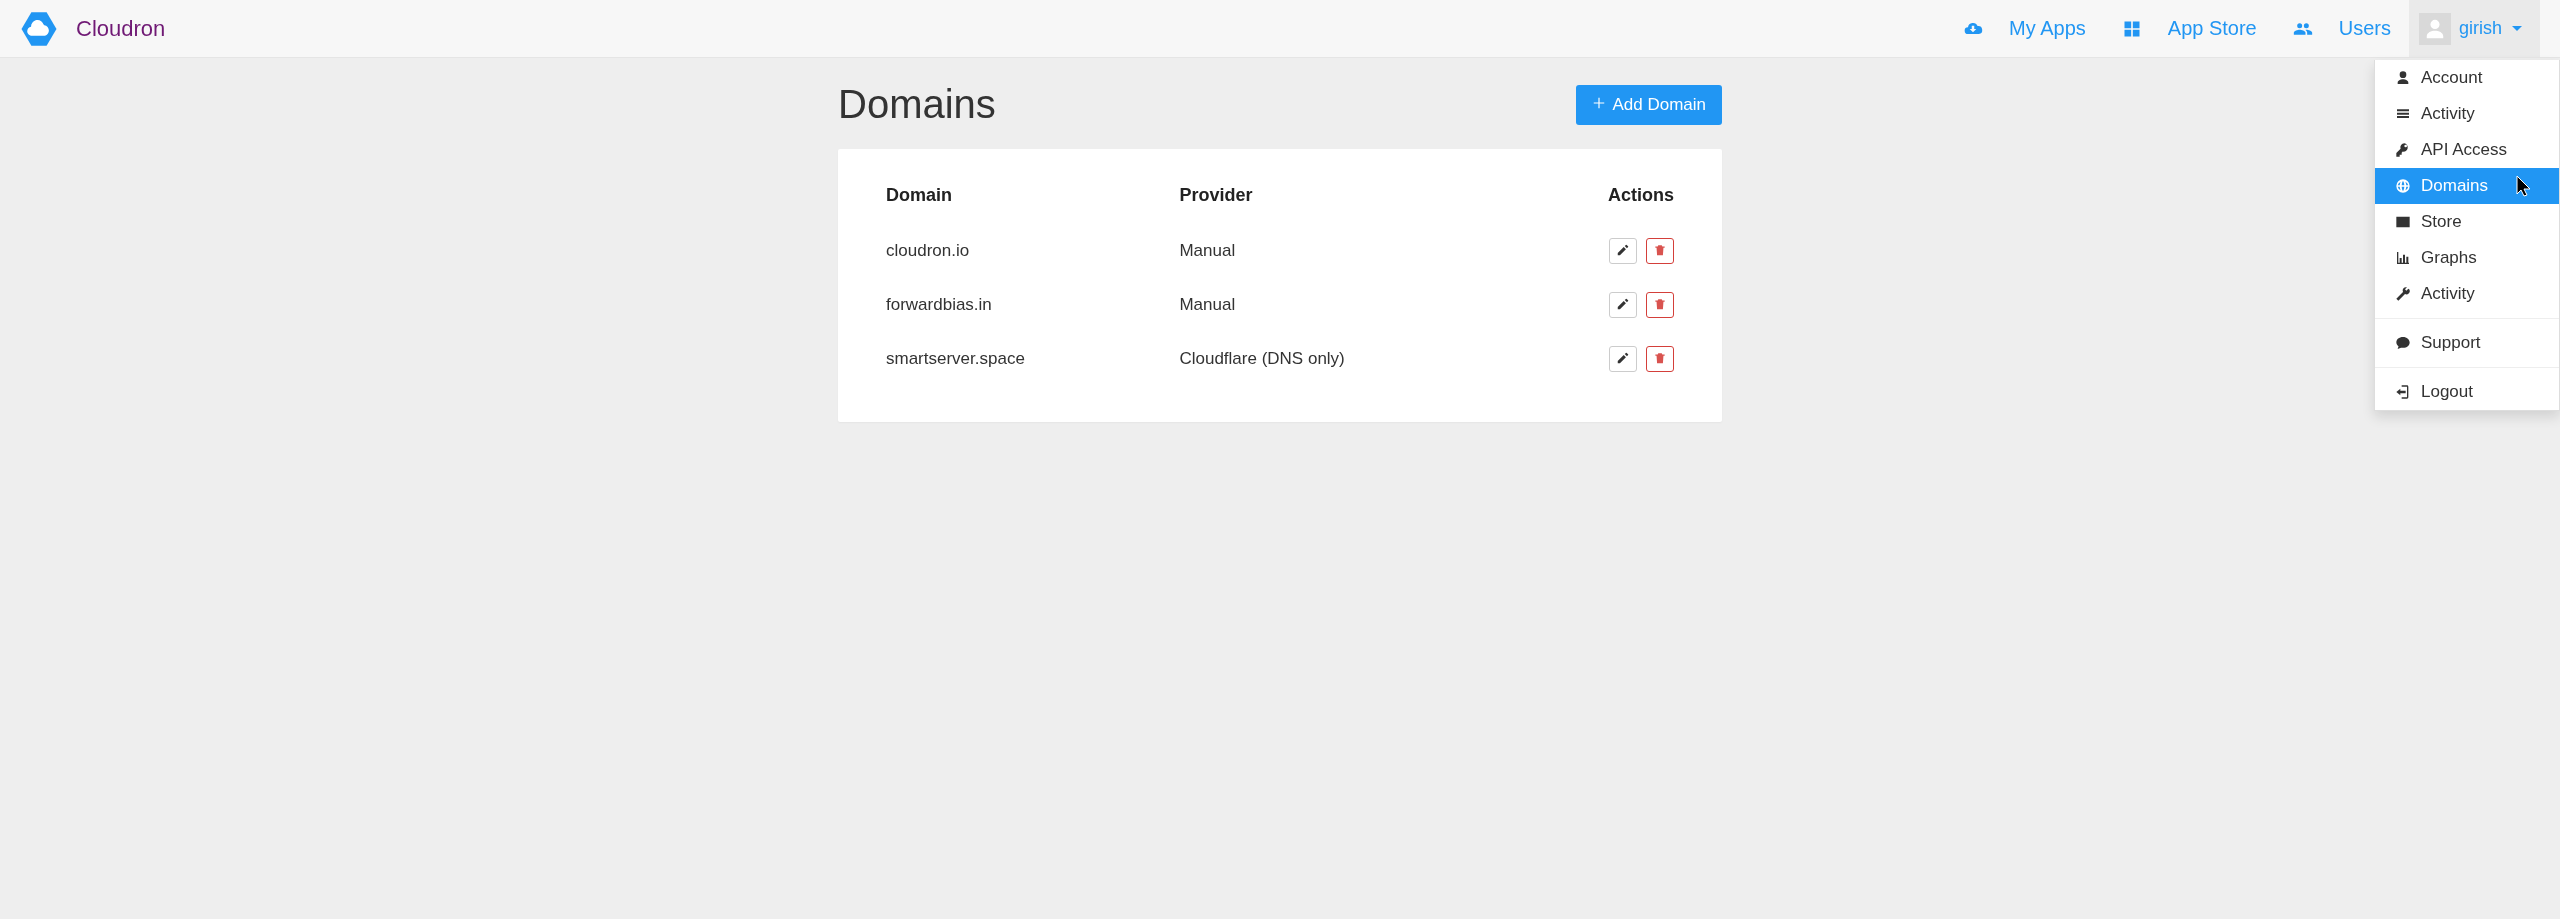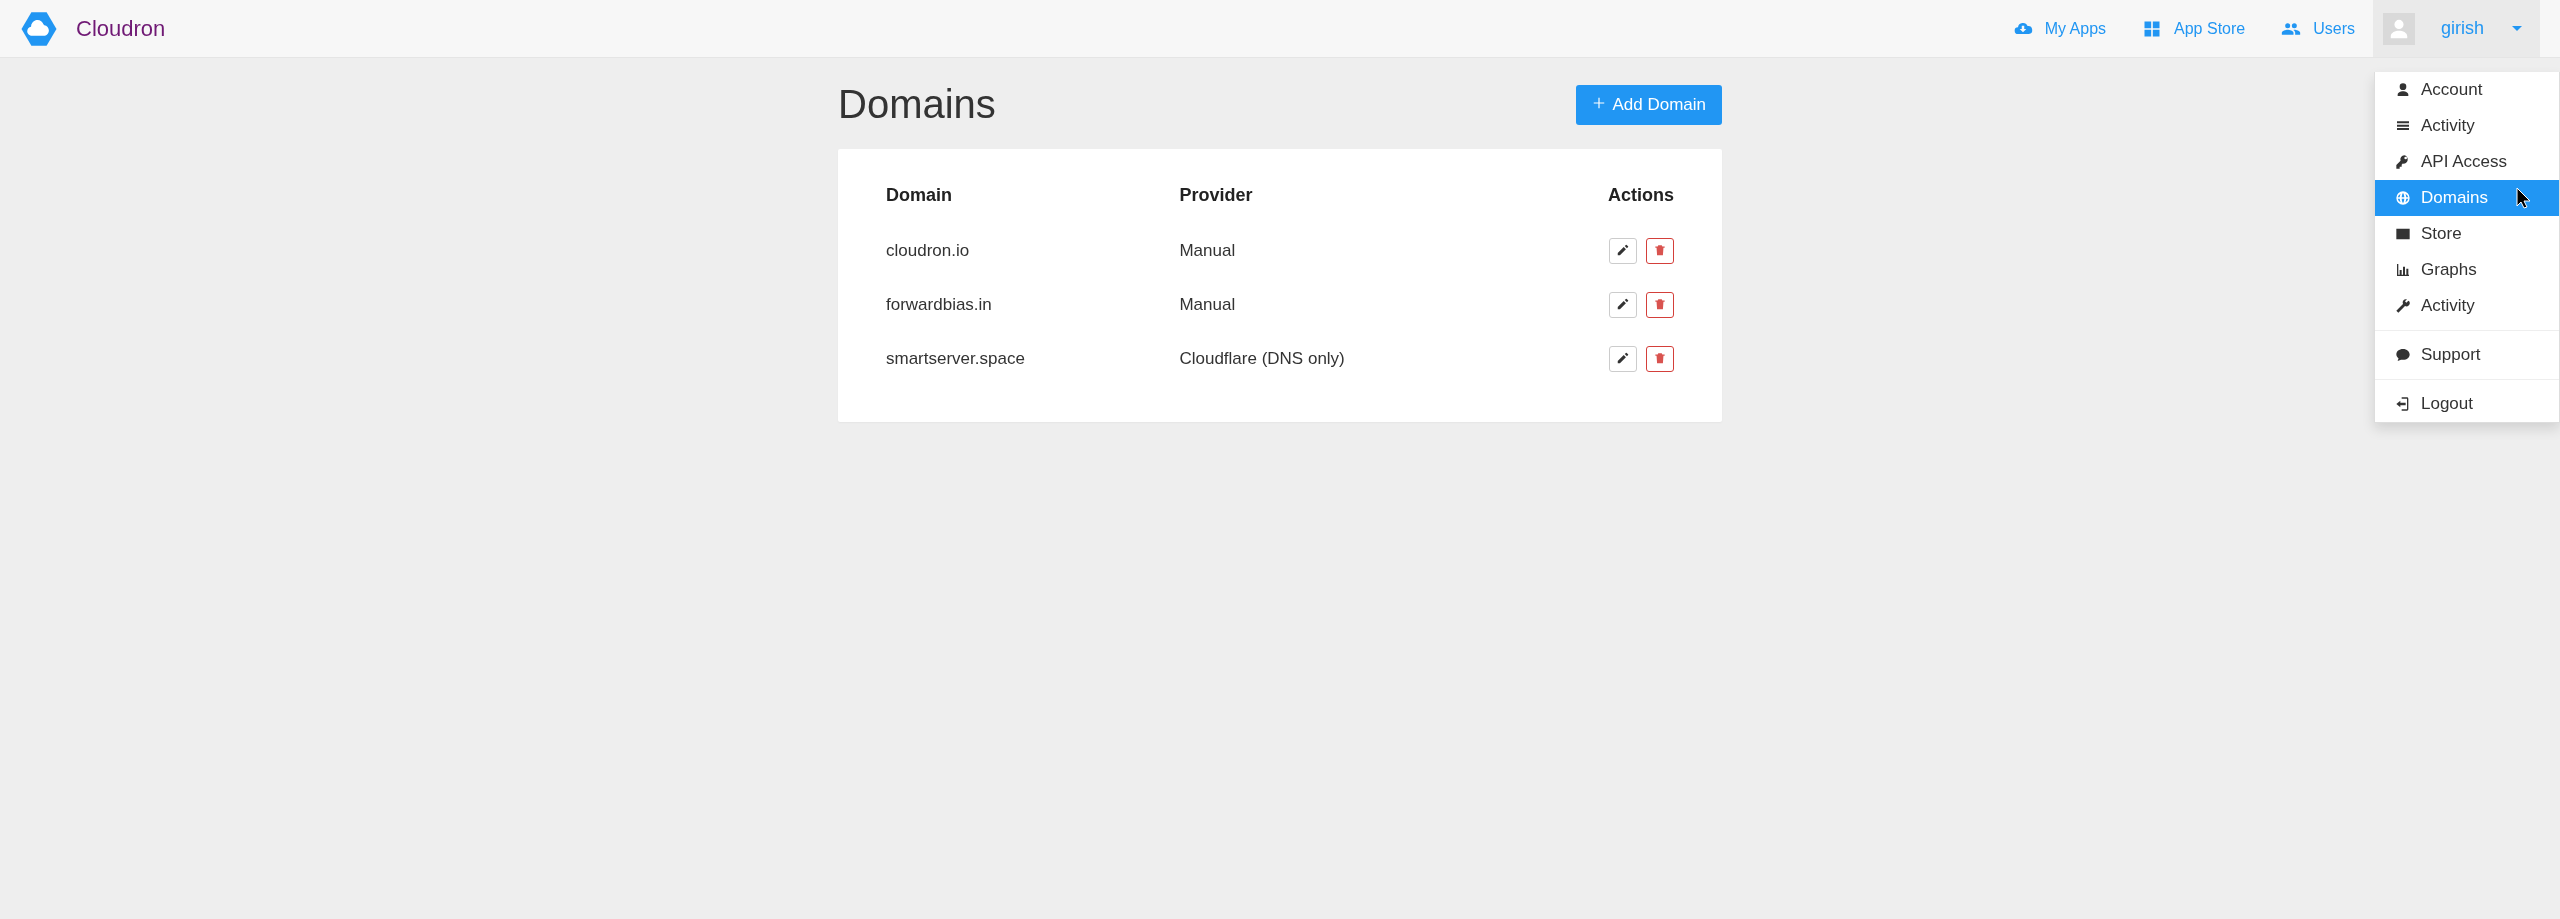--- a/index.html
+++ b/index.html
@@ -40,36 +40,36 @@
 
   .nav-right {
     margin-left: auto;
     display: flex;
     align-items: stretch;
     height: 100%;
   }
   .nav-link {
     display: flex;
     align-items: center;
-    gap: 12px;
+    gap: 26px;
     padding: 0 18px;
     color: #2196f3;
-    font-size: 16px;
+    font-size: 20px;
     cursor: pointer;
     text-decoration: none;
     height: 100%;
   }
 
   .nav-icon { display:inline-flex; }
   .nav-icon svg { width:20px; height:20px; fill:currentColor; }
 
   .user-chip {
     display: flex;
     align-items: center;
-    gap: 26px;
+    gap: 8px;
     padding: 0 18px 0 10px;
     height: 100%;
     color: #2196f3;
     font-size: 18px;
     cursor: pointer;
     background: #eaeaea;
   }
   .avatar {
     width: 32px; height: 32px;
     background: #d9d9d9;
@@ -81,21 +81,21 @@
     border-left: 5px solid transparent;
     border-right: 5px solid transparent;
     border-top: 5px solid #2196f3;
     margin-left: 2px;
   }
 
   
   .dropdown {
     position: absolute;
     right: 0;
-    top: 72px;
+    top: 60px;
     width: 186px;
     background: #fff;
     border: 1px solid #ddd;
     border-top: none;
     box-shadow: 0 6px 12px rgba(0,0,0,.12);
     z-index: 10;
   }
   .dropdown-item {
     display: flex;
     align-items: center;

